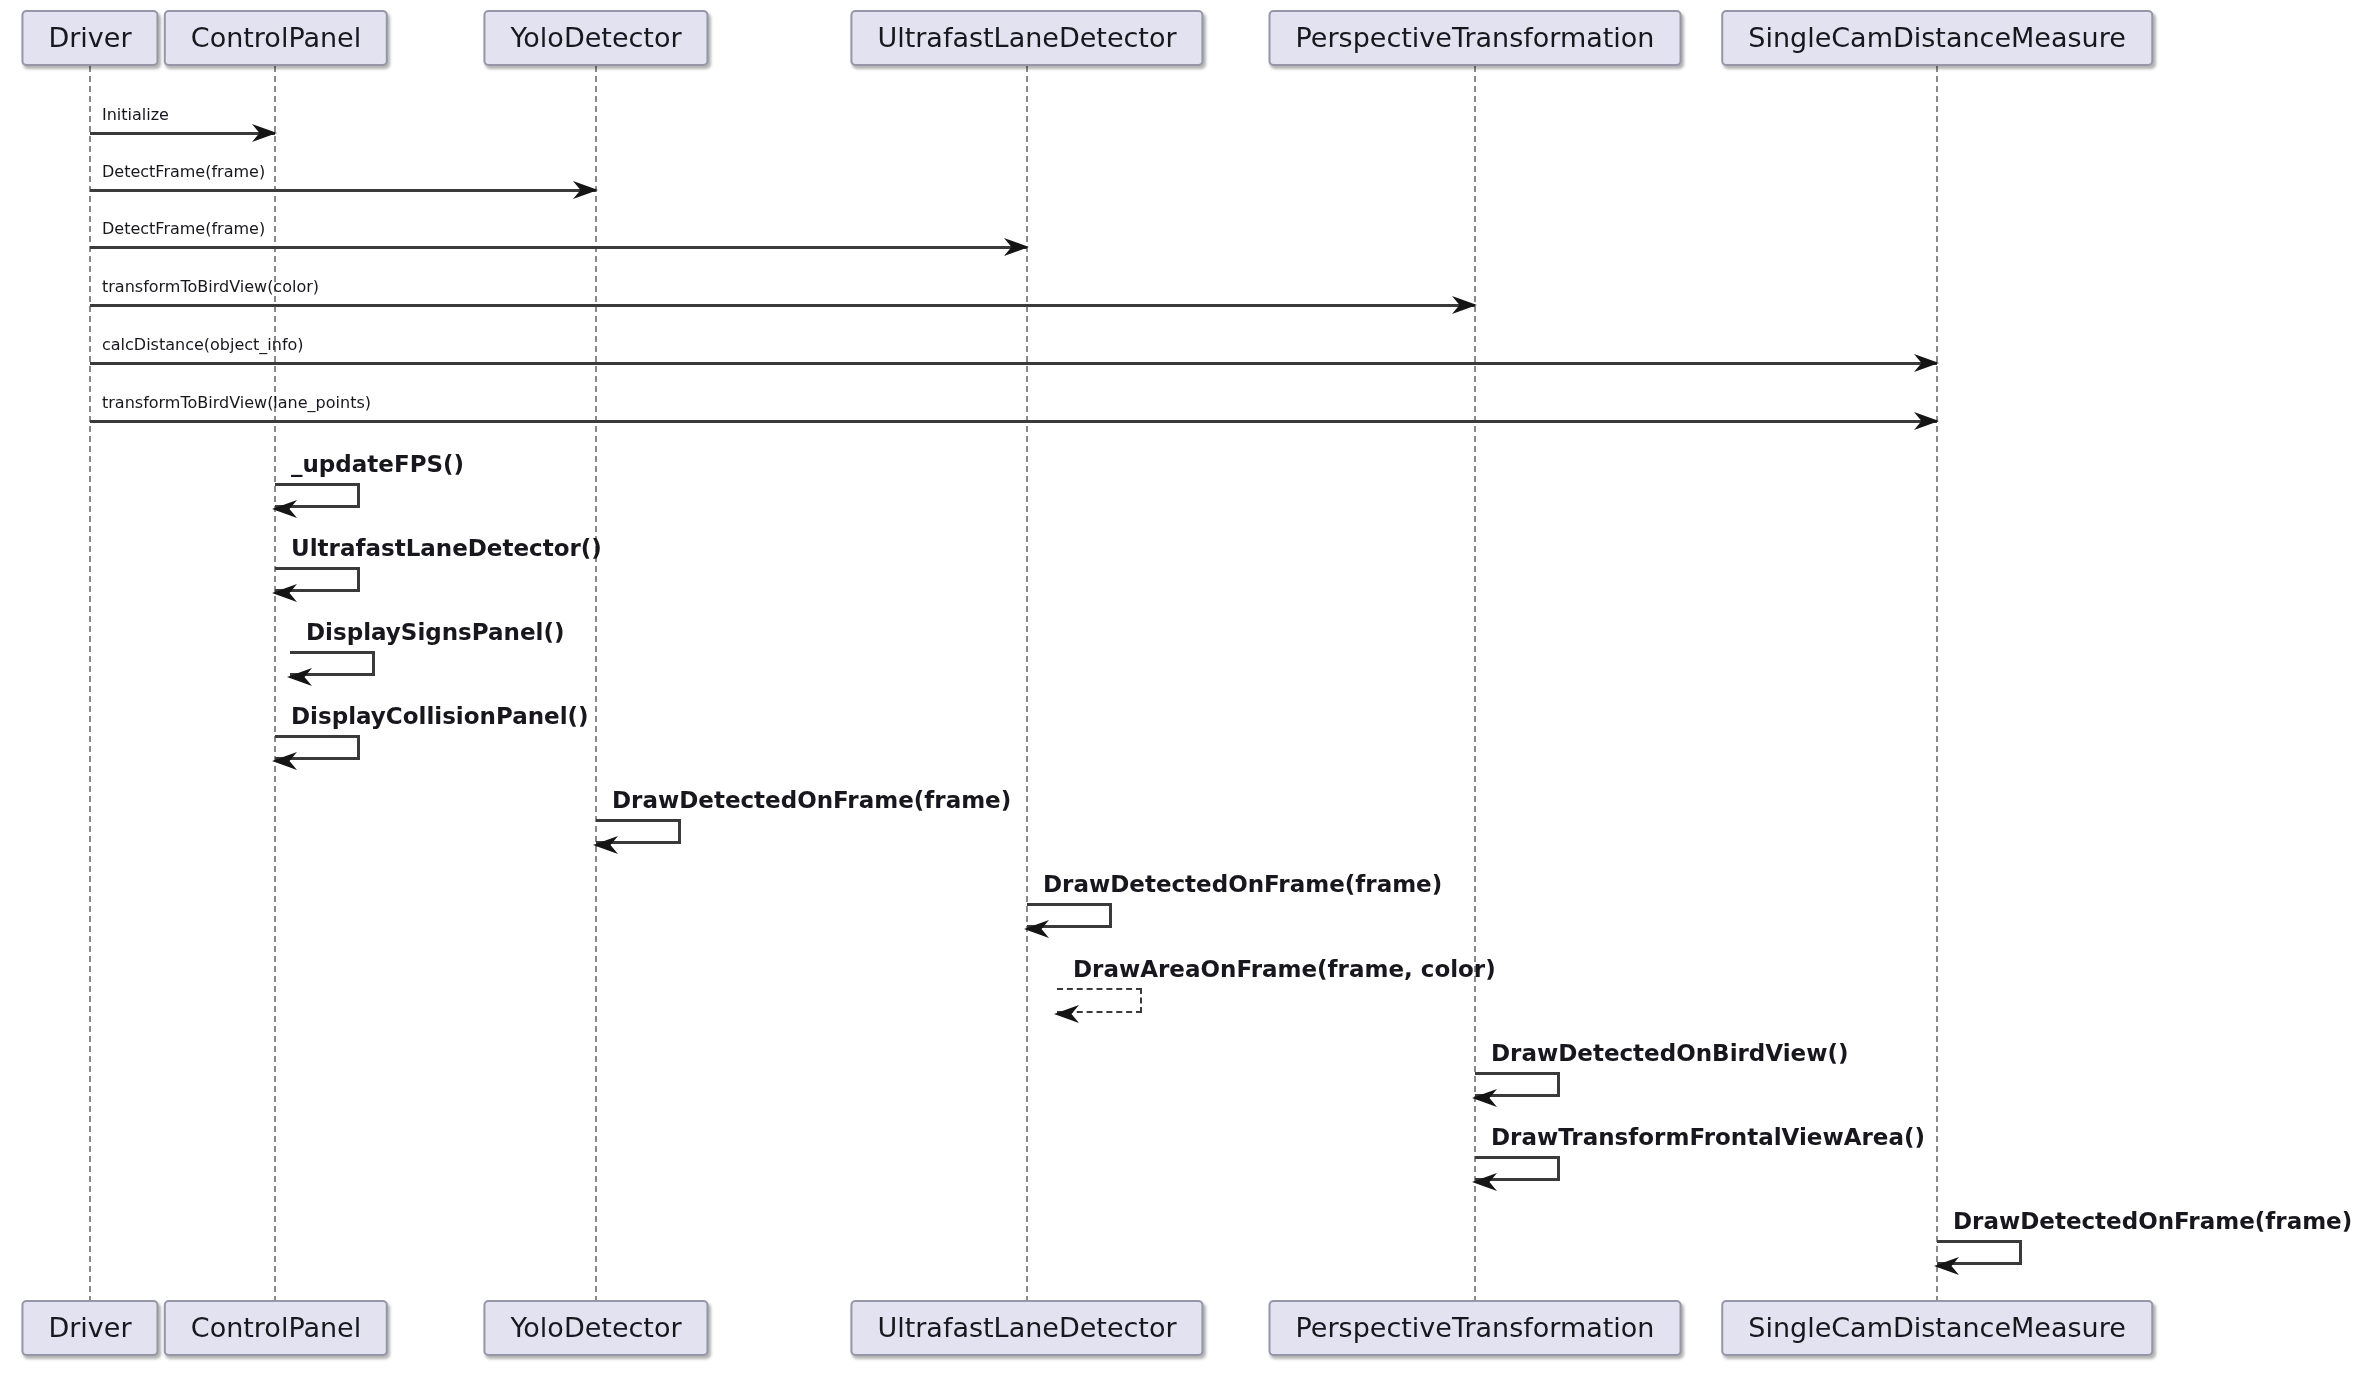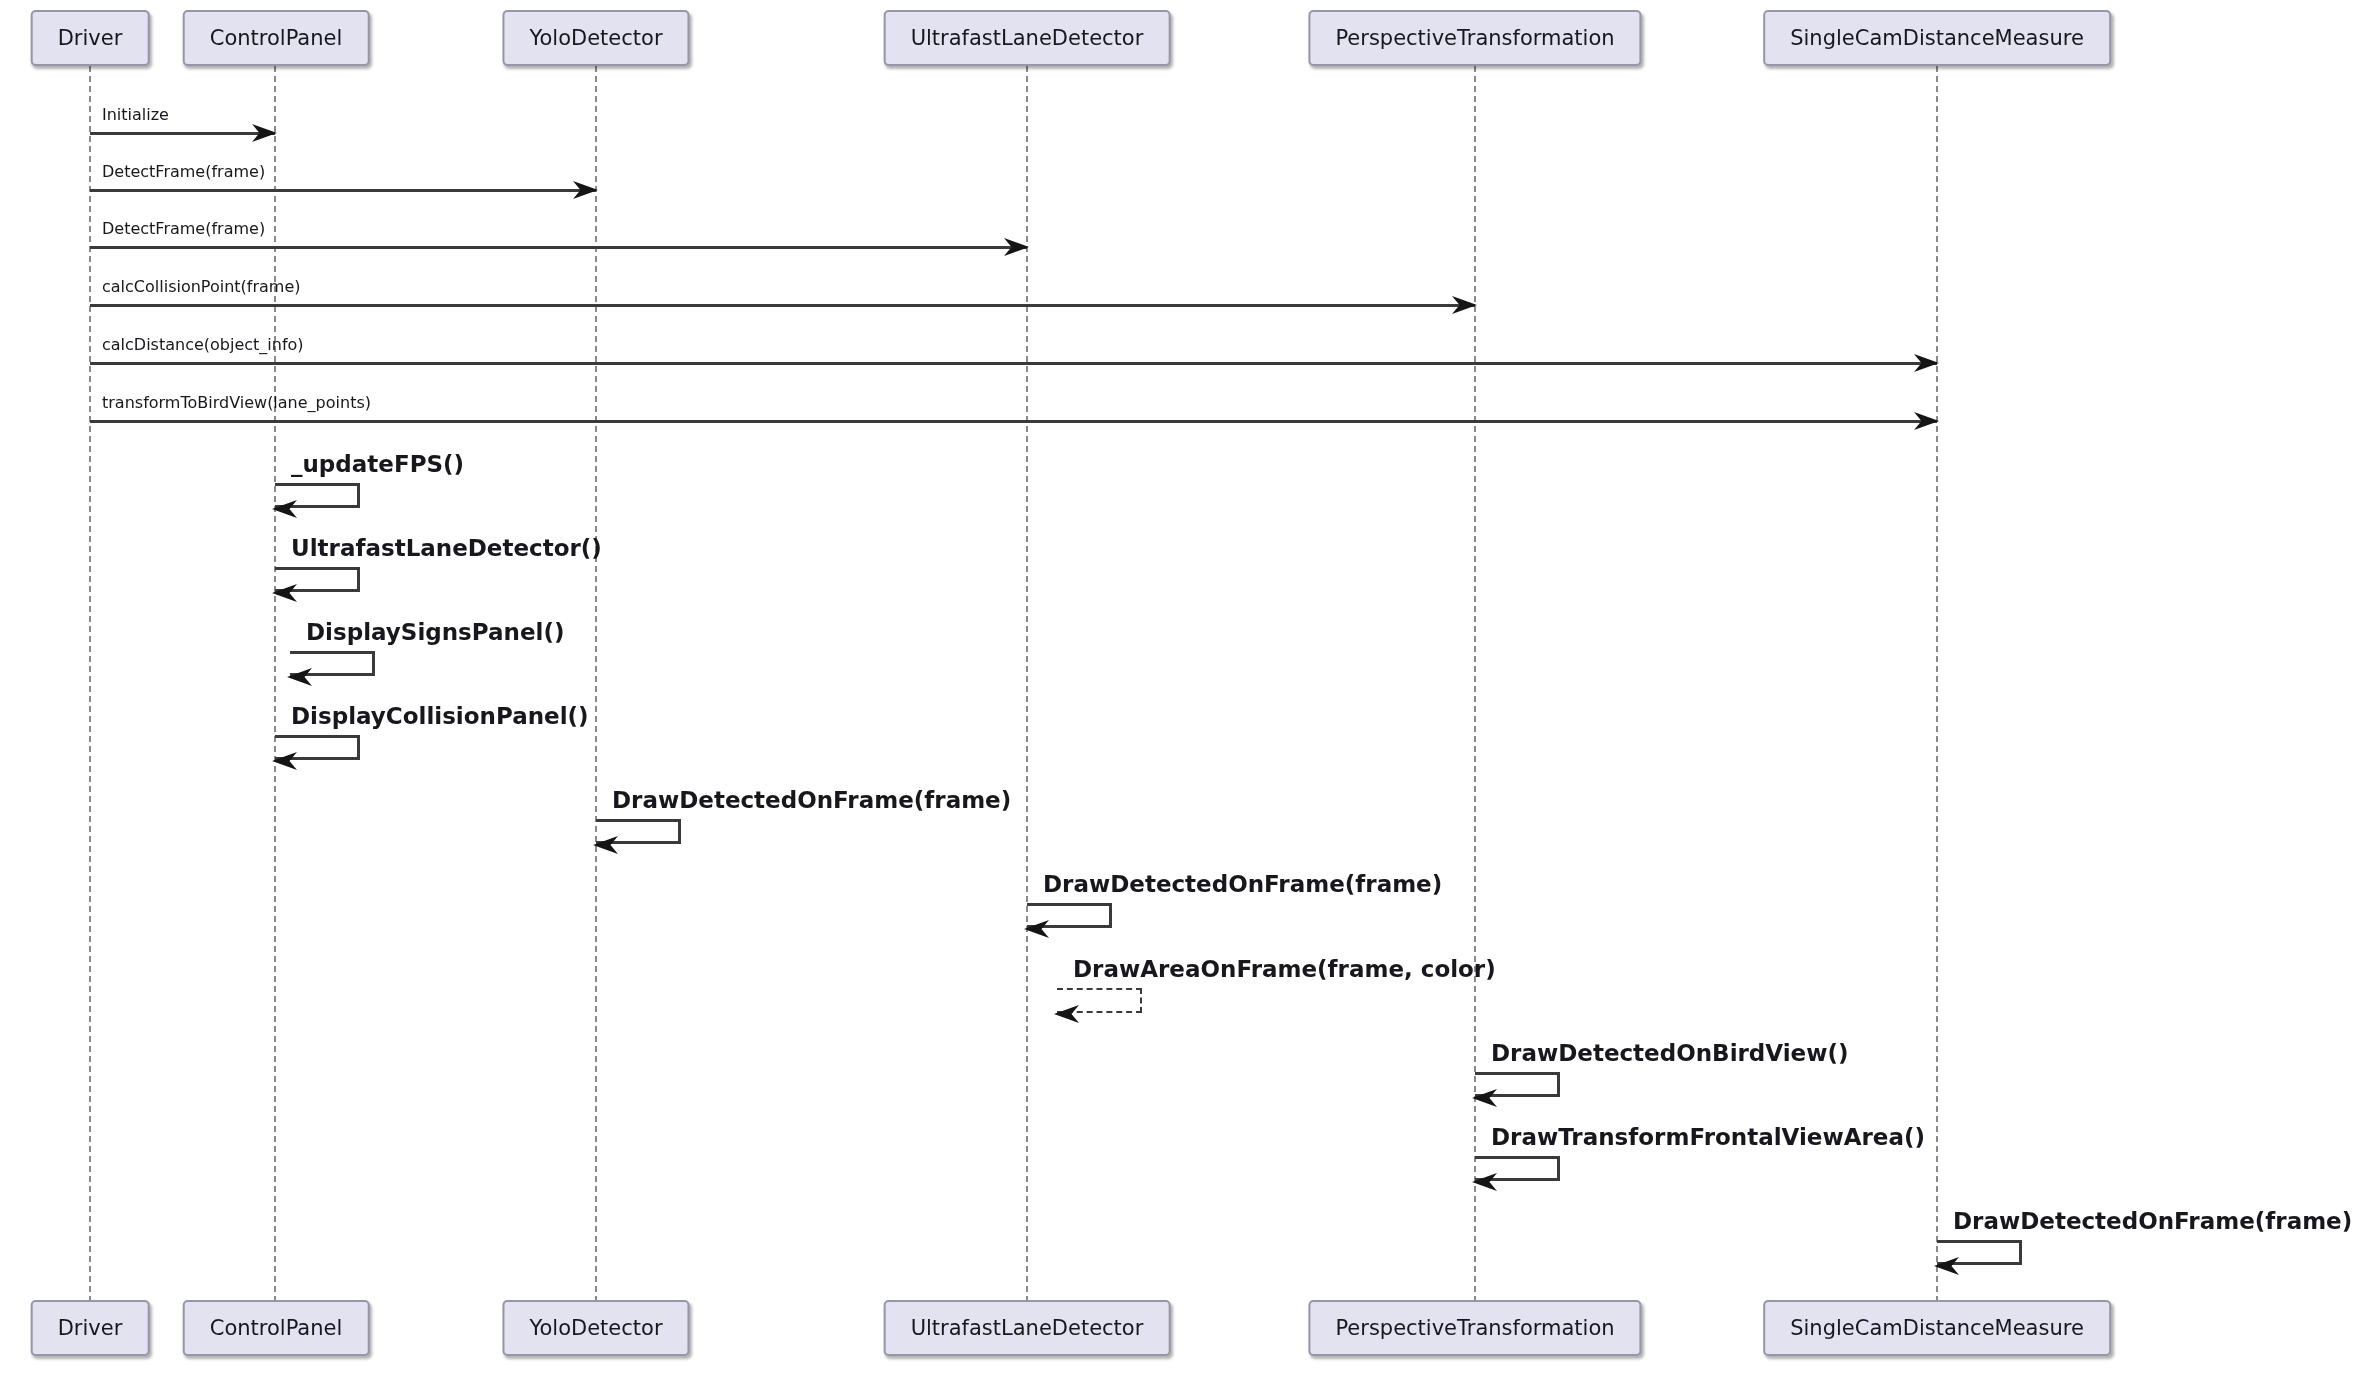--- a/index.html
+++ b/index.html
@@ -19,21 +19,21 @@
   }
   
   .pbox {
     position:absolute;
     transform:translateX(-50%);
     height:52px; line-height:52px;
     padding:0 25px;
     background:#E2E2F0;
     border:2px solid #9696A8;
     border-radius:5px;
-    font-size:21px;
+    font-size:27px;
     white-space:nowrap;
     box-shadow:2px 3px 3px rgba(0,0,0,0.30);
     z-index:3;
   }
   
   .hmsg { position:absolute; height:0; z-index:2; }
   .hmsg .line {
     position:absolute; left:0; top:-1px;
     width:100%; height:3px; background:#3a3a3a;
   }
@@ -103,21 +103,21 @@
 
   <div class="hmsg" style="left:90px;top:247px;width:937px">
     <div class="line"></div>
     <div class="head"></div>
     <div class="label">DetectFrame(frame)</div>
   </div>
 
   <div class="hmsg" style="left:90px;top:305px;width:1385px">
     <div class="line"></div>
     <div class="head"></div>
-    <div class="label">calcCollisionPoint(frame)</div>
+    <div class="label">transformToBirdView(color)</div>
   </div>
 
   <div class="hmsg" style="left:90px;top:363px;width:1847px">
     <div class="line"></div>
     <div class="head"></div>
     <div class="label">calcDistance(object_info)</div>
   </div>
 
   <div class="hmsg" style="left:90px;top:421px;width:1847px">
     <div class="line"></div>

